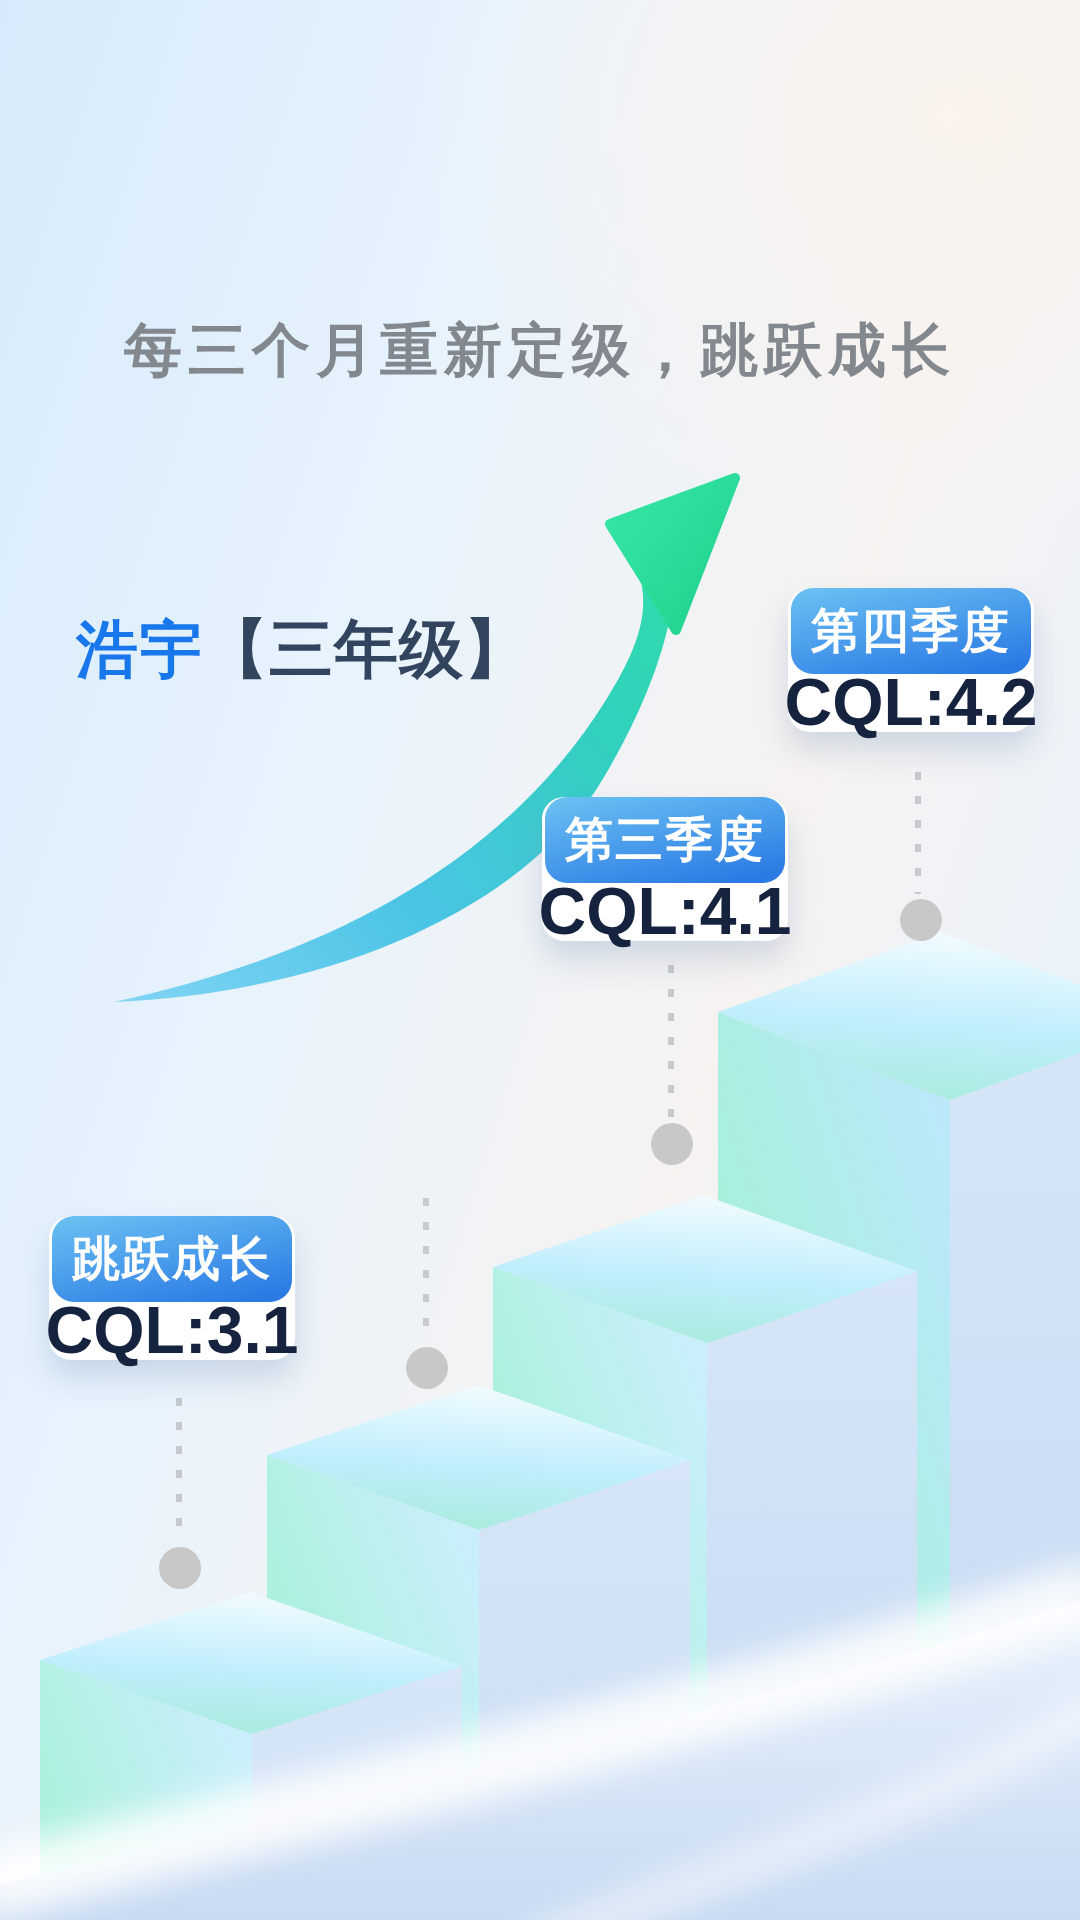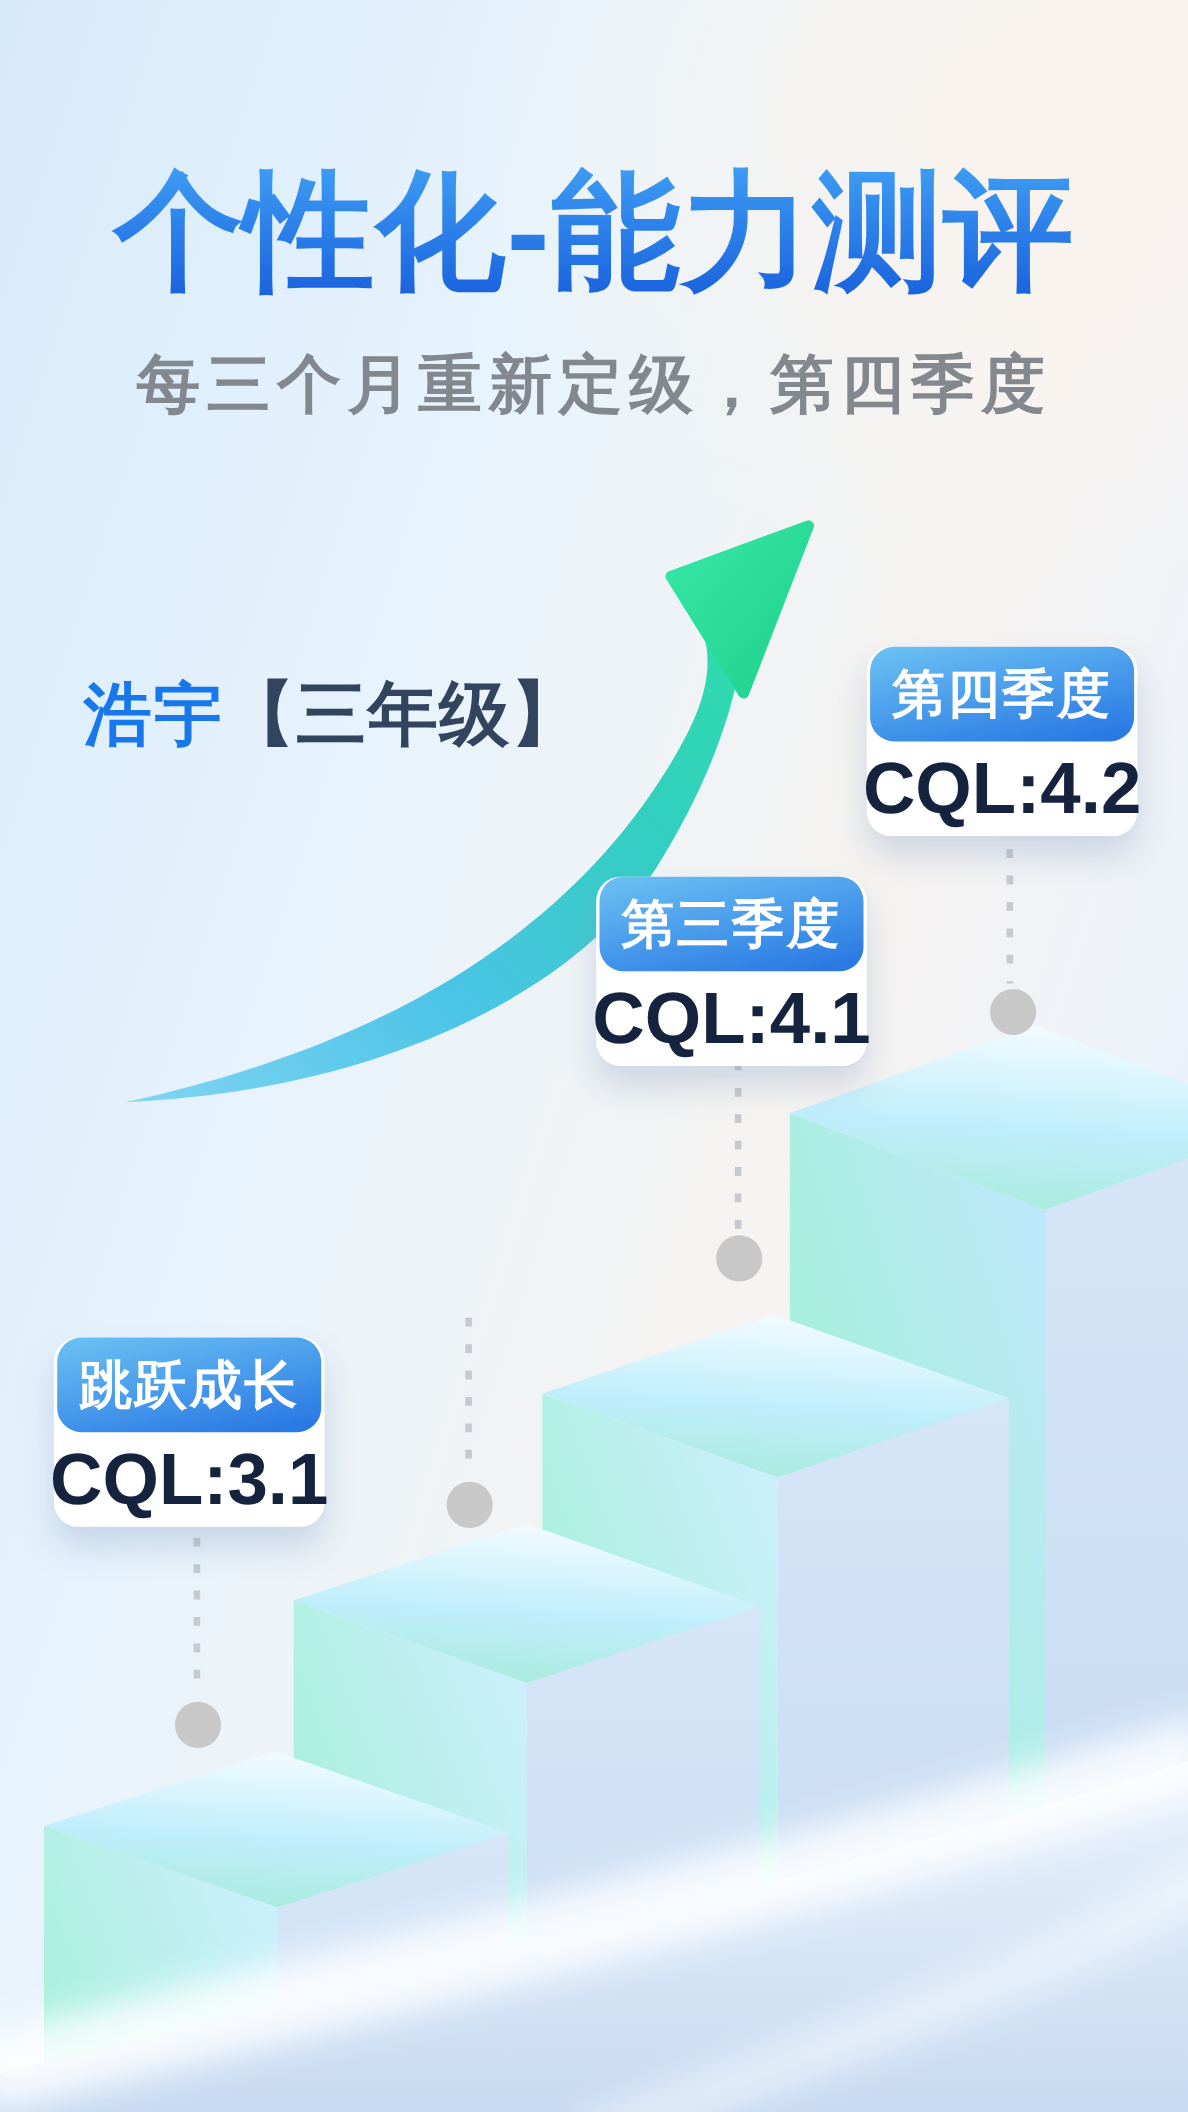--- a/index.html
+++ b/index.html
@@ -26,21 +26,21 @@
   .subtitle{
     position:absolute;top:318px;left:0;width:100%;text-align:center;
     font-size:58px;font-weight:700;letter-spacing:6px;color:#83888f;line-height:1.1;
   }
   .student{
     position:absolute;left:76px;top:606px;display:flex;align-items:baseline;
   }
   .student-name{font-size:62px;font-weight:900;color:#1877ea;letter-spacing:2px;}
   .student-grade{font-size:64px;font-weight:800;color:#33455e;letter-spacing:1px;}
 
-  .badge{position:absolute;width:246px;height:172px;border-radius:24px;}
+  .badge{position:absolute;width:246px;height:144px;border-radius:24px;}
   .badge-card{
     position:absolute;inset:0;background:#ffffff;border-radius:22px;
     box-shadow:0 18px 30px rgba(122,148,186,.30);
   }
   .badge-header{
     position:absolute;top:0;left:3px;width:240px;height:86px;border-radius:22px;
     background:linear-gradient(168deg,#6cc2f3 0%,#2b7ae4 92%);
     color:#ffffff;font-size:48px;font-weight:900;letter-spacing:2px;
     display:flex;align-items:center;justify-content:center;
   }
@@ -145,22 +145,21 @@
       <line x1="179" y1="1398" x2="179" y2="1540"></line>
     </g>
     <g fill="#c8c8c8">
       <circle cx="921" cy="920" r="21"></circle>
       <circle cx="672" cy="1144" r="21"></circle>
       <circle cx="427" cy="1368" r="21"></circle>
       <circle cx="180" cy="1568" r="21"></circle>
     </g>
   </svg>
 
-  <div class="title">个性化-能力测评</div>
-  <div class="subtitle">每三个月重新定级，第四季度</div>
+  <div class="subtitle">每三个月重新定级，跳跃成长</div>
 
   <div class="student">
     <span class="student-name">浩宇</span>
       <span class="student-grade">【三年级】</span>
   </div>
 
   <div class="badge q1">
     <div class="badge-card"></div>
     <div class="badge-header">跳跃成长</div>
     <div class="badge-score">CQL:3.1</div>

